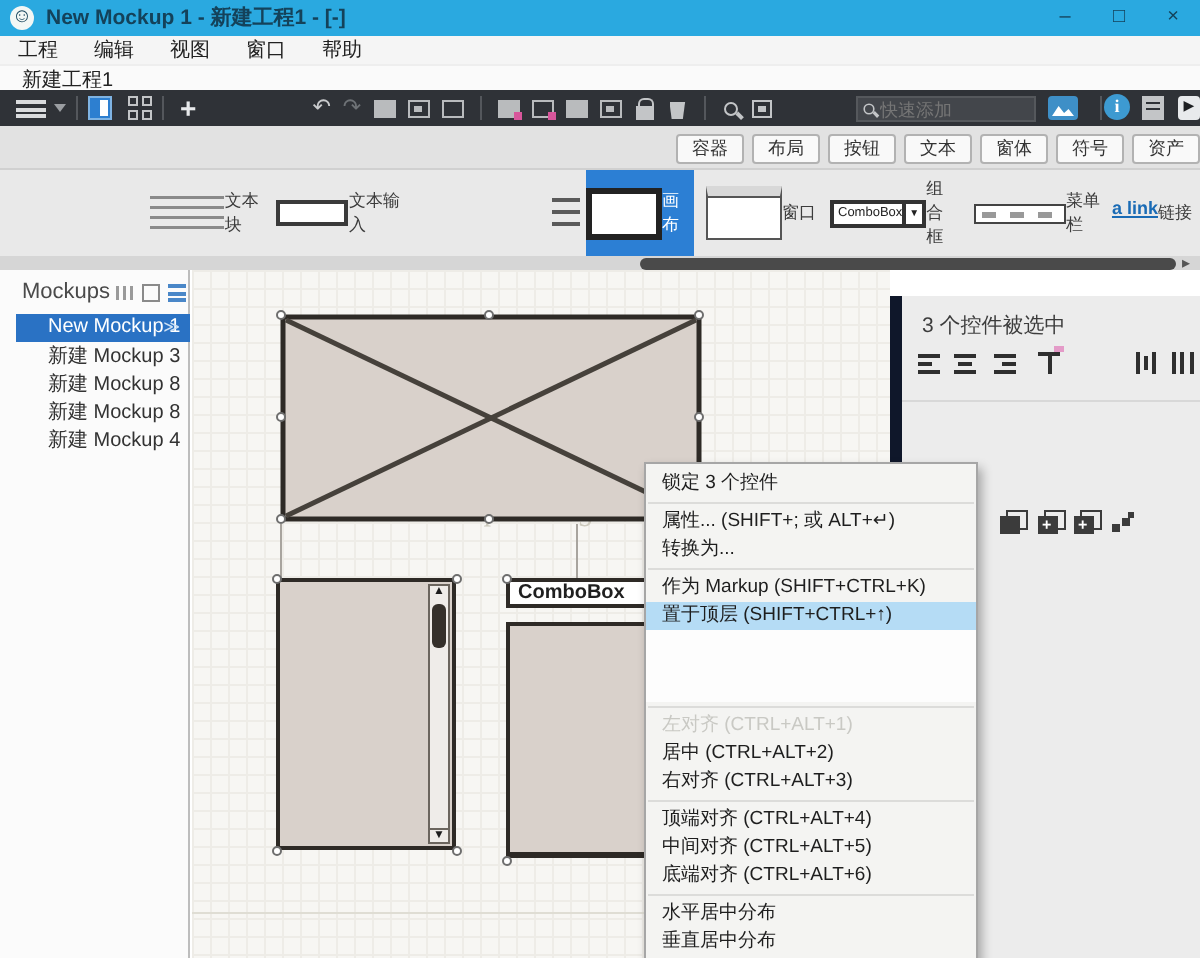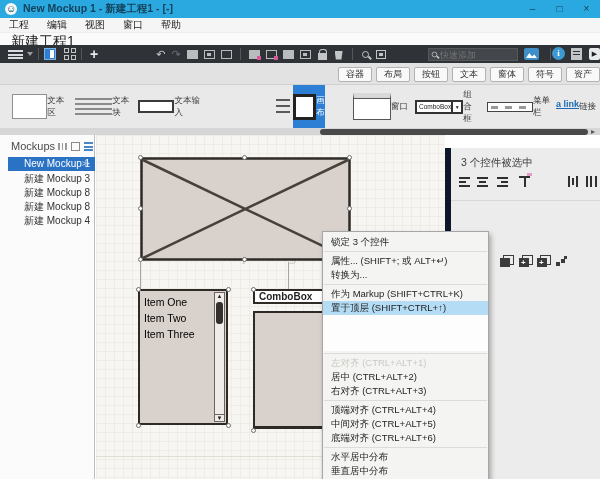--- a/index.html
+++ b/index.html
@@ -13,21 +13,21 @@
   .titlebar .title { margin-left:6px; font-size:10.5px; color:#14425a; font-weight:bold; }
   .win-btns { position:absolute; right:0; top:0; height:18px; display:flex; }
   .win-btn { width:27px; height:18px; text-align:center; line-height:17px; font-size:10px; color:#14425a; }
 
   
   .menubar { left:0; top:18px; width:600px; height:15px; background:#f5f5f5; display:flex; align-items:center; border-bottom:1px solid #eee; }
   .menubar .mitem { font-size:10px; color:#222; padding:0 9px; }
 
   
   .tabrow { left:0; top:33px; width:600px; height:12px; background:#fafafa; }
-  .tabrow .ptab { position:absolute; left:11px; top:0; font-size:14px; color:#222; }
+  .tabrow .ptab { position:absolute; left:11px; top:0; font-size:10px; color:#222; }
 
   
   .toolbar { left:0; top:45px; width:600px; height:18px; background:#2f3237; display:flex; align-items:center; }
   .tb-sep { width:1px; height:12px; background:#54575c; margin:0 5px; }
   .hamb { width:15px; height:9px; margin-left:8px; border-top:2px solid #d9dbdd; border-bottom:2px solid #d9dbdd; position:relative; }
   .hamb::after { content:""; position:absolute; left:0; top:2.5px; width:15px; height:2px; background:#d9dbdd; }
   .chev { width:0; height:0; border-left:3px solid transparent; border-right:3px solid transparent; border-top:4px solid #9a9da1; margin-left:4px; }
   .vsplit { width:12px; height:12px; background:#2d7fd0; border:1px solid #7fb3e2; position:relative; }
   .vsplit::after { content:""; position:absolute; right:1px; top:1px; width:4px; height:8px; background:#fff; }
   .vgrid { width:12px; height:12px; position:relative; margin-left:8px; }
@@ -221,34 +221,30 @@
   <div class="libtab" style="left:338px">容器</div>
   <div class="libtab" style="left:376px">布局</div>
   <div class="libtab" style="left:414px">按钮</div>
   <div class="libtab" style="left:452px">文本</div>
   <div class="libtab" style="left:490px">窗体</div>
   <div class="libtab" style="left:528px">符号</div>
   <div class="libtab" style="left:566px">资产</div>
 </div>
 
 <div class="abs palette">
-  <div class="pcell" style="left:12px;width:60px">
-    <div class="thumb-textarea"></div>
-    <div class="plabel">文本区</div>
-  </div>
   <div class="pcell" style="left:75px;width:60px">
     <div class="thumb-textblock"></div>
     <div class="plabel">文本块</div>
   </div>
   <div class="pcell" style="left:138px;width:64px">
     <div class="thumb-textinput"></div>
     <div class="plabel">文本输入</div>
   </div>
   <div class="abs thumb-frag" style="left:276px;top:14px"></div>
-  <div class="pcell selected" style="left:293px;width:32px">
+  <div class="pcell selected" style="left:293px;width:54px">
     <div class="thumb-canvas"></div>
     <div class="plabel">画布</div>
   </div>
   <div class="pcell" style="left:352px;width:56px">
     <div class="thumb-window"></div>
     <div class="plabel">窗口</div>
   </div>
   <div class="pcell" style="left:415px;width:64px">
     <div class="thumb-combo">
       <span class="ctext">ComboBox</span>
@@ -311,25 +307,20 @@
   <div class="hnd" style="left:42px;top:71px"></div>
   <div class="hnd" style="left:251px;top:71px"></div>
   <div class="hnd" style="left:42px;top:122px"></div>
   <div class="hnd" style="left:146px;top:122px"></div>
   <div class="hnd" style="left:251px;top:122px"></div>
 
   <div class="selline" style="left:44px;top:127px"></div>
   <div class="selline" style="left:192px;top:127px"></div>
 
   <div class="list-widget">
-    <div class="list-items">
-      <div>Item One</div>
-      <div>Item Two</div>
-      <div>Item Three</div>
-    </div>
     <div class="list-scroll">
       <div class="up">▲</div>
       <div class="lthumb"></div>
       <div class="dn">▼</div>
     </div>
   </div>
 
   <div class="combo-widget">
     <div class="ctext">ComboBox</div>
     <div class="cbtn">▼</div>

